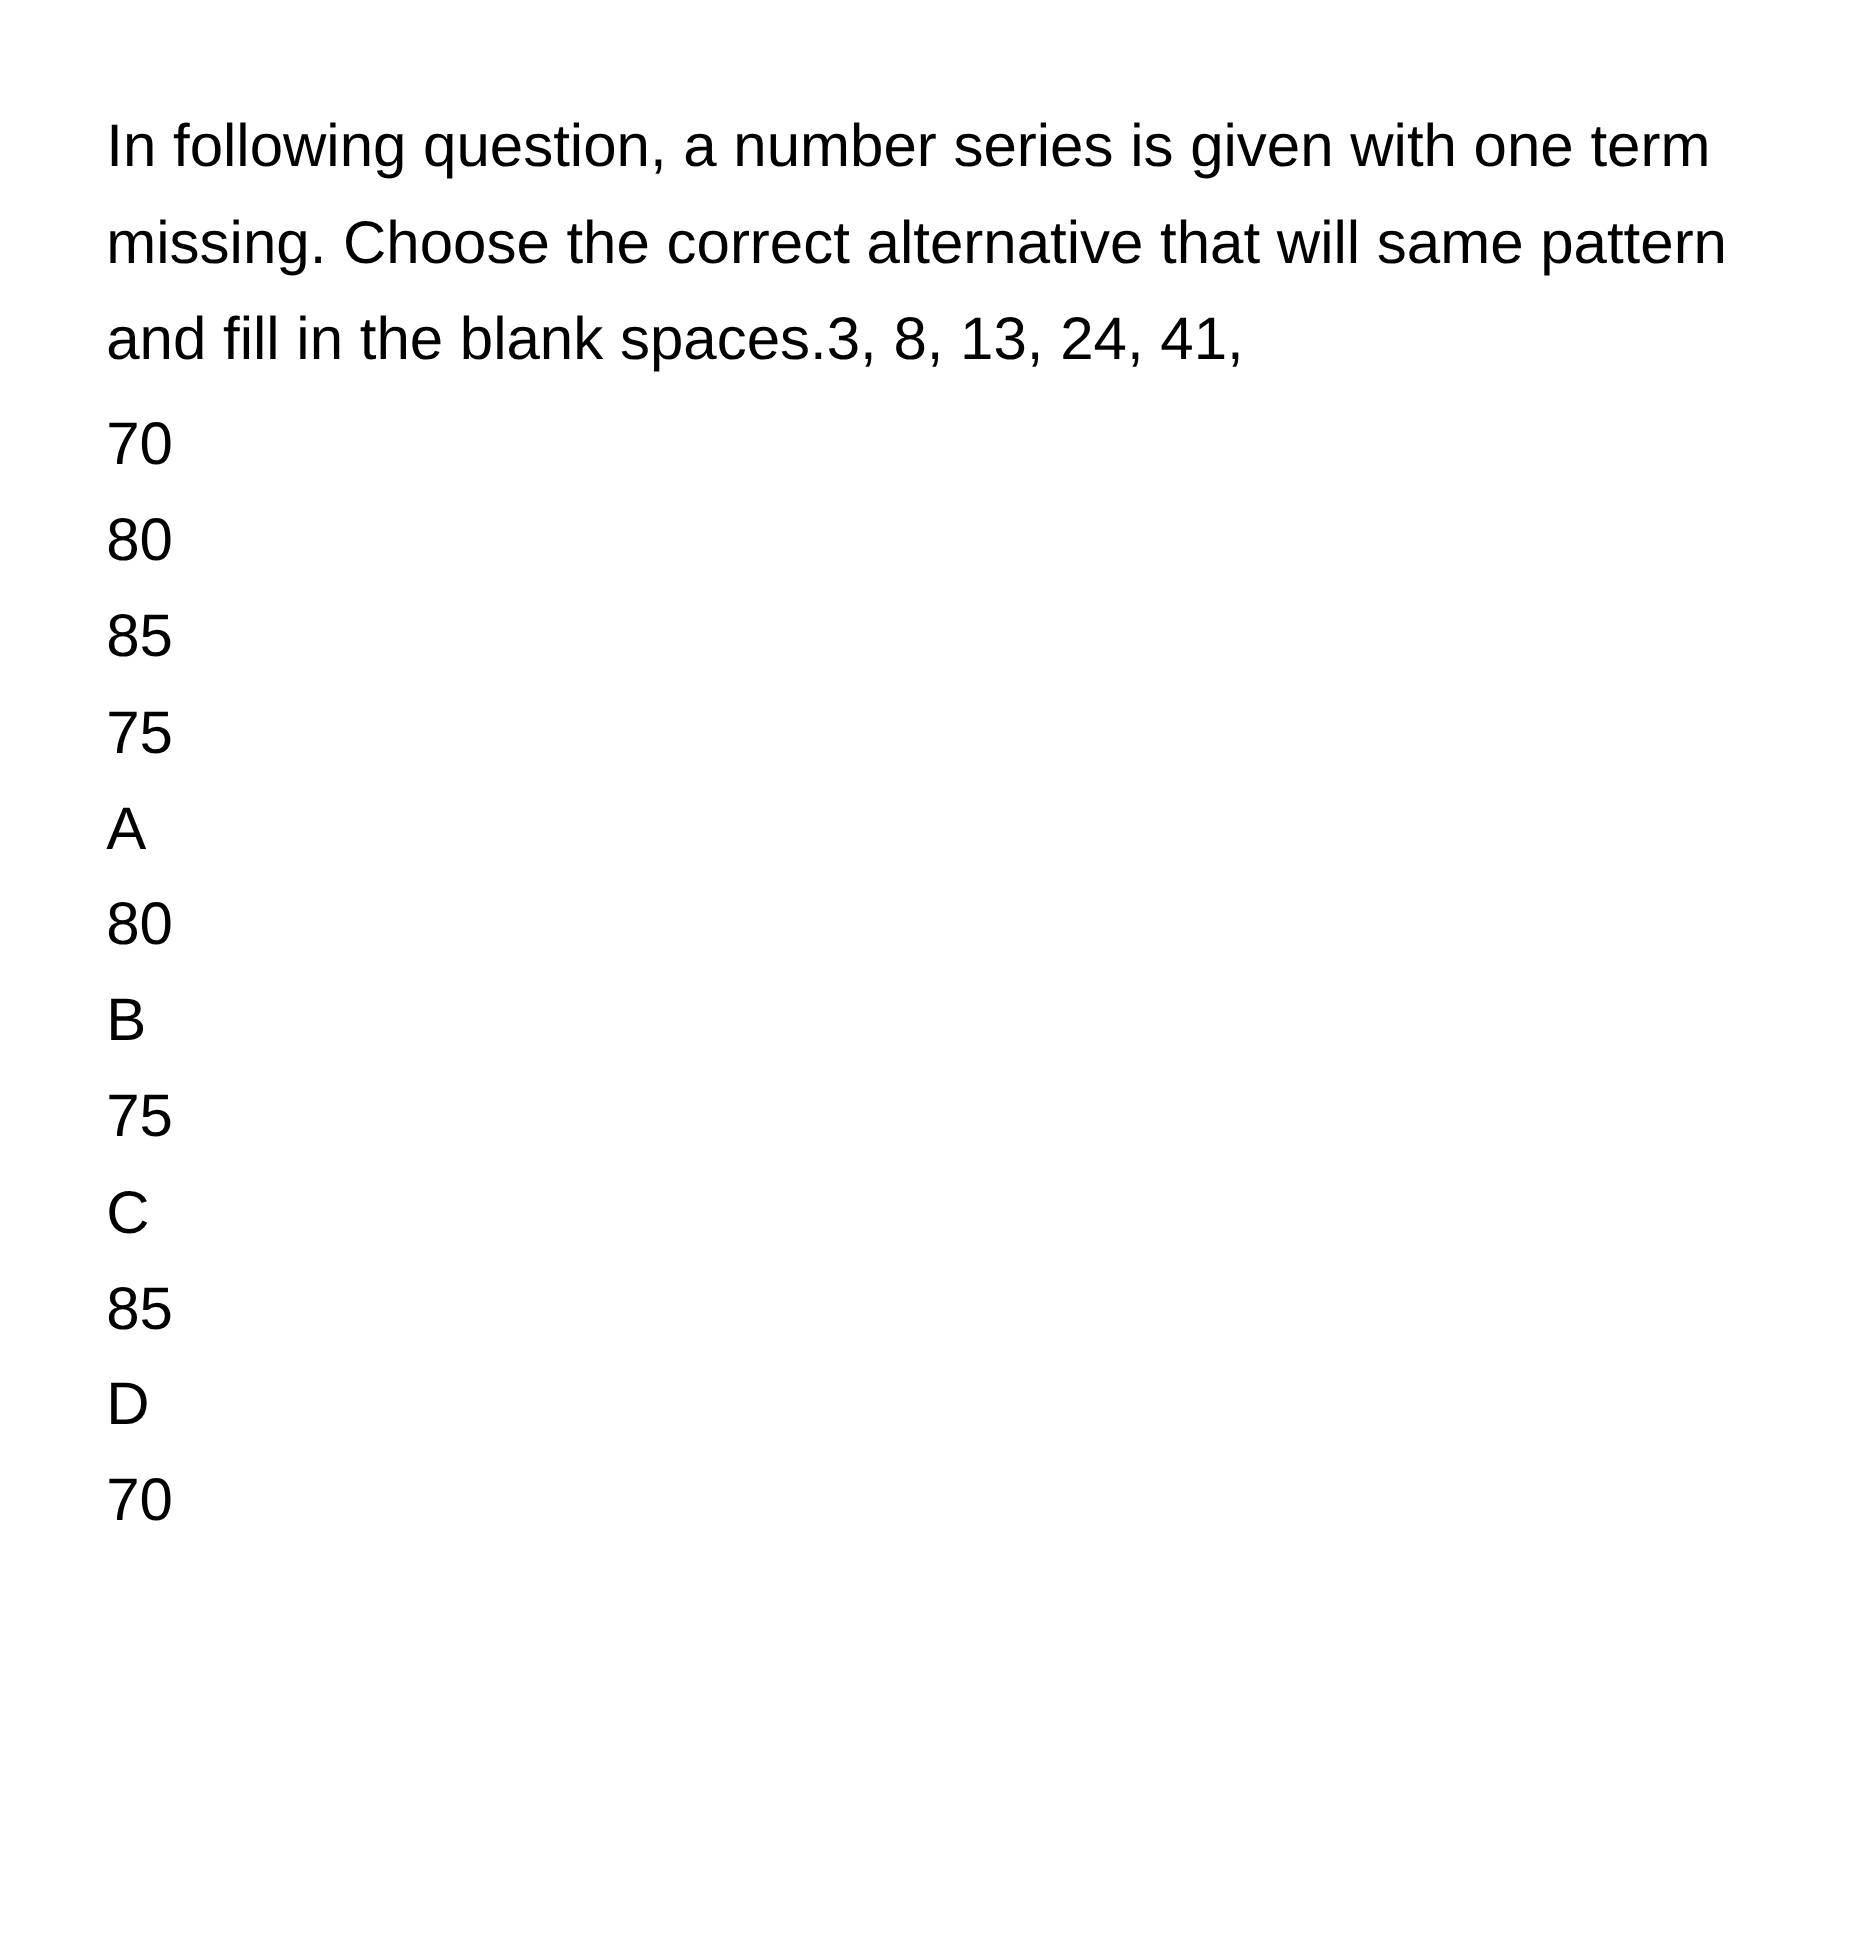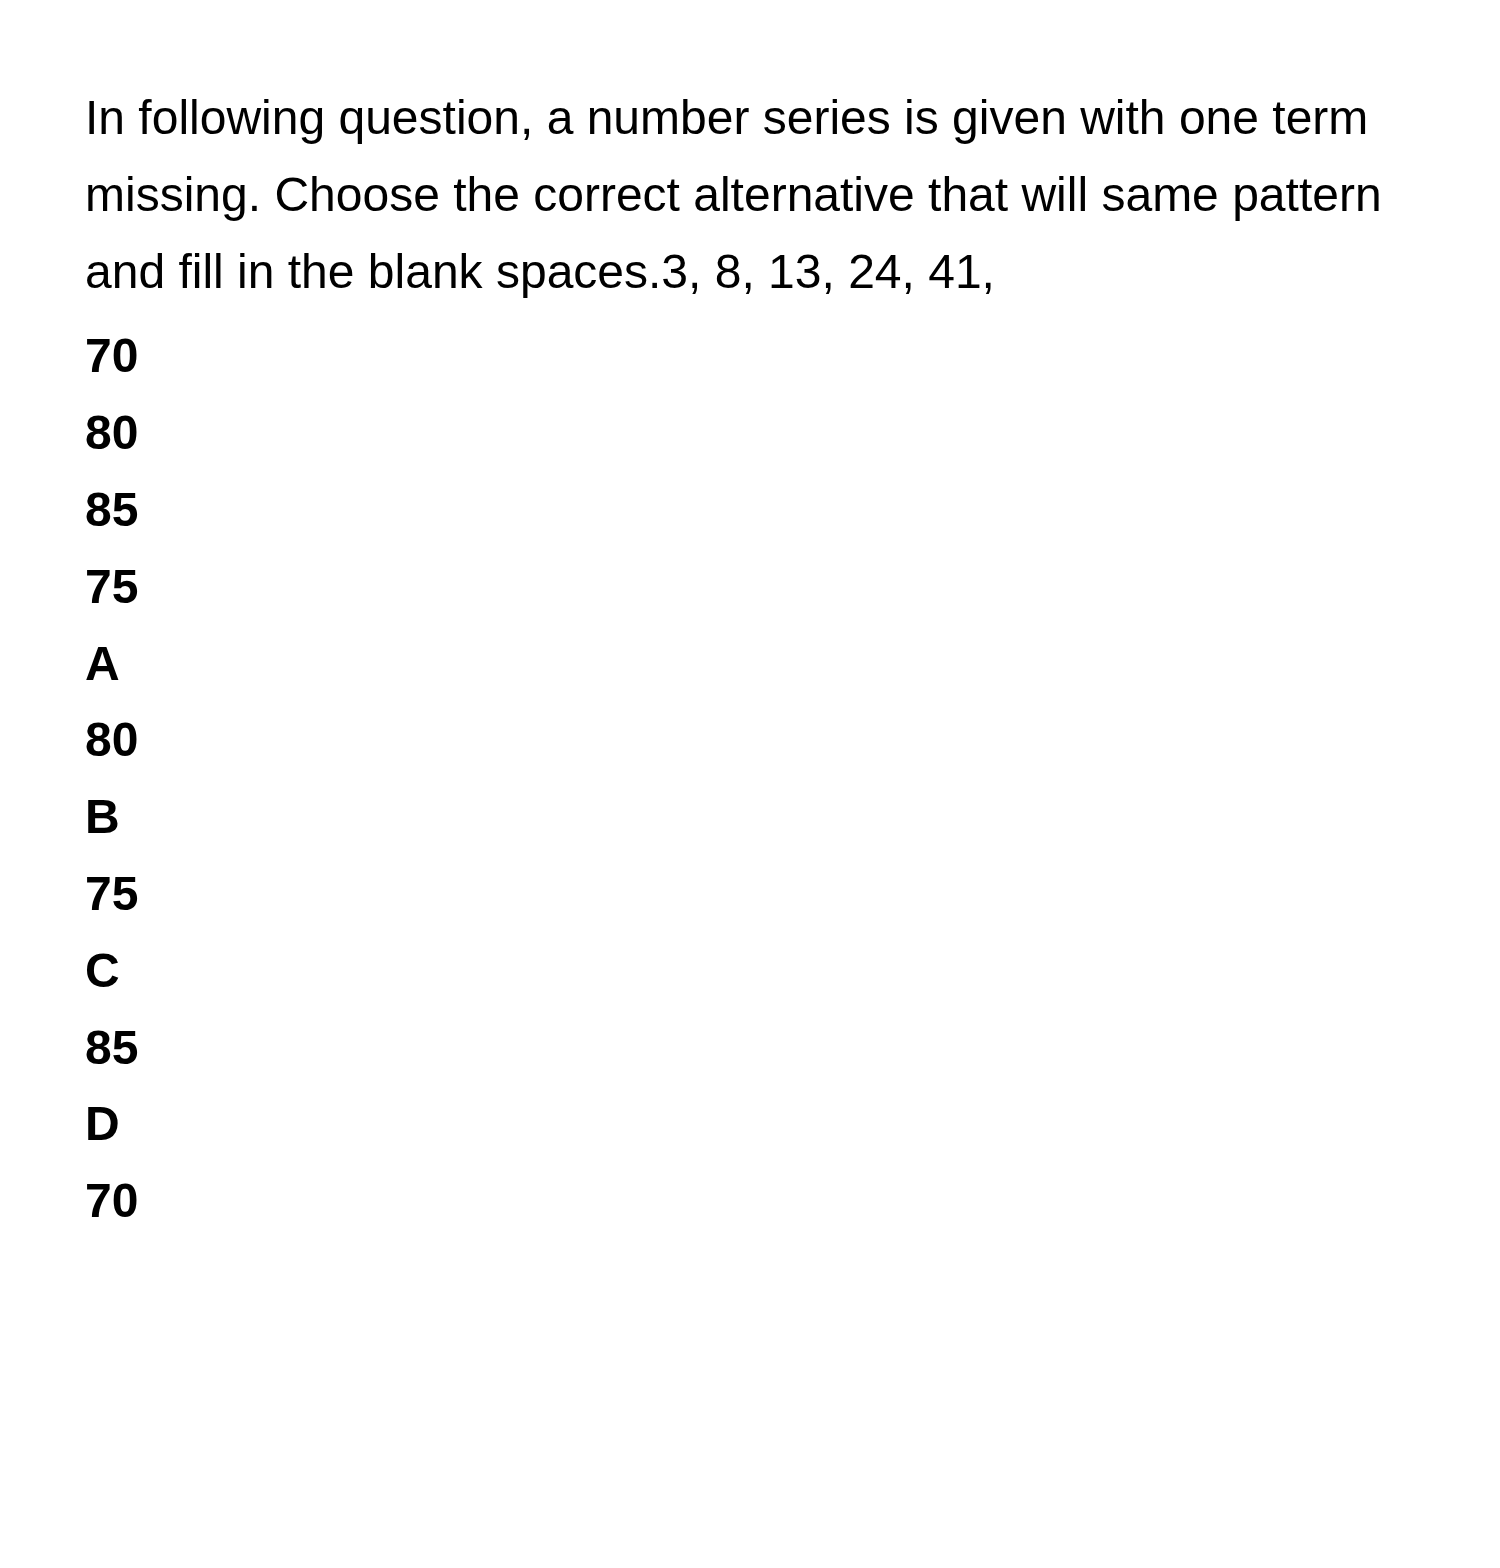--- a/index.html
+++ b/index.html
@@ -17,21 +17,21 @@
     }
     .question-text {
       font-size: 48px;
       line-height: 1.6;
       font-weight: 400;
       margin-bottom: 8px;
     }
     .option-line {
       font-size: 48px;
       line-height: 1.6;
-      font-weight: 700;
+      font-weight: 400;
     }
   </style>
 </head>
 <body>
 
 <div class="question-text">In following question, a number series is given with one term missing. Choose the correct alternative that will same pattern and fill in the blank spaces.3, 8, 13, 24, 41,</div>
 
 <div class="option-line">70</div>
 <div class="option-line">80</div>
 <div class="option-line">85</div>

